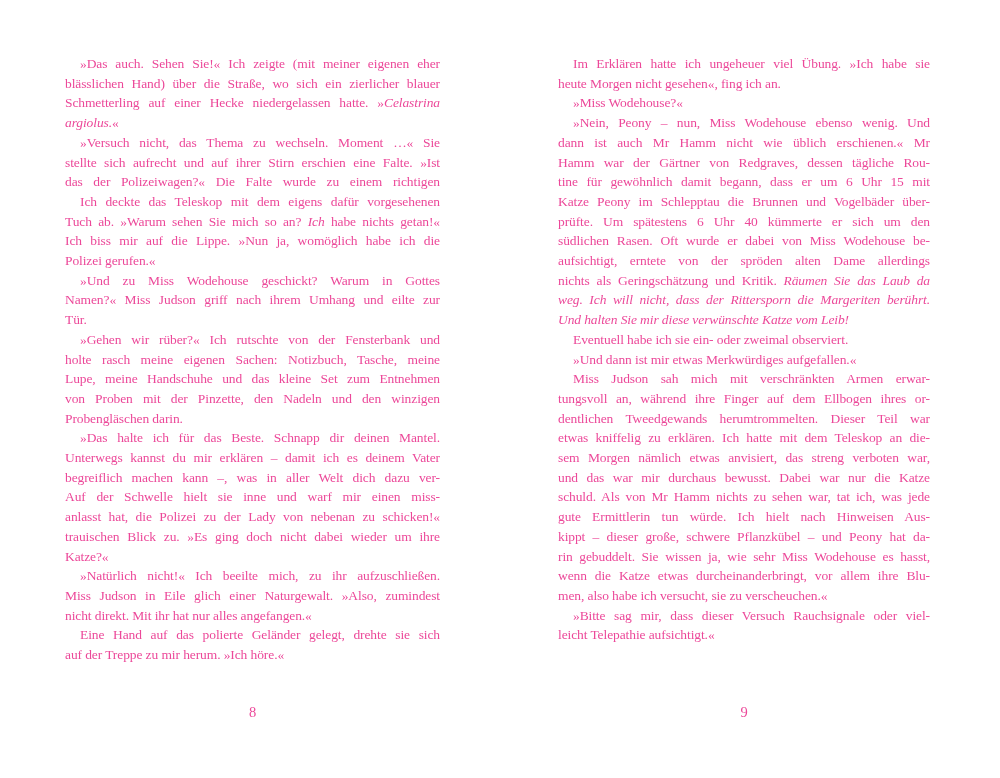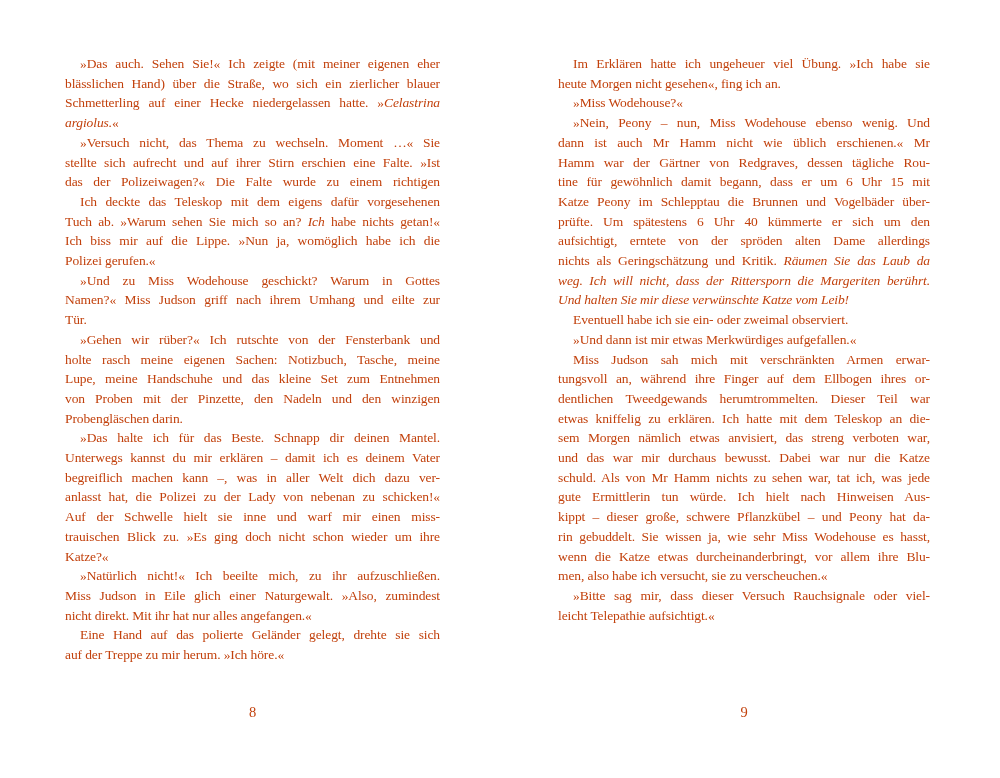--- a/index.html
+++ b/index.html
@@ -6,21 +6,21 @@
     margin: 0;
     padding: 0;
     background: #ffffff;
   }
   .spread {
     position: relative;
     width: 1000px;
     height: 778px;
     background: #ffffff;
     font-family: "Liberation Serif", "DejaVu Serif", serif;
-    color: #c2410c;
+    color: #ec4899;
     overflow: hidden;
   }
   .page-text {
     position: absolute;
     top: 54px;
     font-size: 13.5px;
     line-height: 19.7px;
     letter-spacing: -0.1px;
   }
   .page-text.left  { left: 65px;  width: 375px; }
@@ -75,23 +75,23 @@
         <div class="line first just"><span>»Gehen wir rüber?« Ich rutschte von der Fensterbank und</span></div>
         <div class="line just"><span>holte rasch meine eigenen Sachen: Notizbuch, Tasche, meine</span></div>
         <div class="line just"><span>Lupe, meine Handschuhe und das kleine Set zum Entnehmen</span></div>
         <div class="line just"><span>von Proben mit der Pinzette, den Nadeln und den winzigen</span></div>
         <div class="line"><span>Probengläschen darin.</span></div>
       </div>
       <div class="para">
         <div class="line first just"><span>»Das halte ich für das Beste. Schnapp dir deinen Mantel.</span></div>
         <div class="line just"><span>Unterwegs kannst du mir erklären – damit ich es deinem Vater</span></div>
         <div class="line just"><span>begreiflich machen kann –, was in aller Welt dich dazu ver-</span></div>
+        <div class="line just"><span>Auf der Schwelle hielt sie inne und warf mir einen miss-</span></div>
         <div class="line just"><span>anlasst hat, die Polizei zu der Lady von nebenan zu schicken!«</span></div>
-        <div class="line just"><span>Auf der Schwelle hielt sie inne und warf mir einen miss-</span></div>
-        <div class="line just"><span>trauischen Blick zu. »Es ging doch nicht schon wieder um ihre</span></div>
+        <div class="line just"><span>trauischen Blick zu. »Es ging doch nicht dabei wieder um ihre</span></div>
         <div class="line"><span>Katze?«</span></div>
       </div>
       <div class="para">
         <div class="line first just"><span>»Natürlich nicht!« Ich beeilte mich, zu ihr aufzuschließen.</span></div>
         <div class="line just"><span>Miss Judson in Eile glich einer Naturgewalt. »Also, zumindest</span></div>
         <div class="line"><span>nicht direkt. Mit ihr hat nur alles angefangen.«</span></div>
       </div>
       <div class="para">
         <div class="line first just"><span>Eine Hand auf das polierte Geländer gelegt, drehte sie sich</span></div>
         <div class="line"><span>auf der Treppe zu mir herum. »Ich höre.«</span></div>
@@ -106,20 +106,21 @@
       <div class="para">
         <div class="line first"><span>»Miss Wodehouse?«</span></div>
       </div>
       <div class="para">
         <div class="line first just"><span>»Nein, Peony – nun, Miss Wodehouse ebenso wenig. Und</span></div>
         <div class="line just"><span>dann ist auch Mr Hamm nicht wie üblich erschienen.« Mr</span></div>
         <div class="line just"><span>Hamm war der Gärtner von Redgraves, dessen tägliche Rou-</span></div>
         <div class="line just"><span>tine für gewöhnlich damit begann, dass er um 6 Uhr 15 mit</span></div>
         <div class="line just"><span>Katze Peony im Schlepptau die Brunnen und Vogelbäder über-</span></div>
         <div class="line just"><span>prüfte. Um spätestens 6 Uhr 40 kümmerte er sich um den</span></div>
+        <div class="line just"><span>südlichen Rasen. Oft wurde er dabei von Miss Wodehouse be-</span></div>
         <div class="line just"><span>aufsichtigt, erntete von der spröden alten Dame allerdings</span></div>
         <div class="line just"><span>nichts als Geringschätzung und Kritik. </span><i>Räumen Sie das Laub da</i></div>
         <div class="line just"><i>weg. Ich will nicht, dass der Rittersporn die Margeriten berührt.</i></div>
         <div class="line"><i>Und halten Sie mir diese verwünschte Katze vom Leib!</i></div>
       </div>
       <div class="para">
         <div class="line first"><span>Eventuell habe ich sie ein- oder zweimal observiert.</span></div>
       </div>
       <div class="para">
         <div class="line first"><span>»Und dann ist mir etwas Merkwürdiges aufgefallen.«</span></div>

